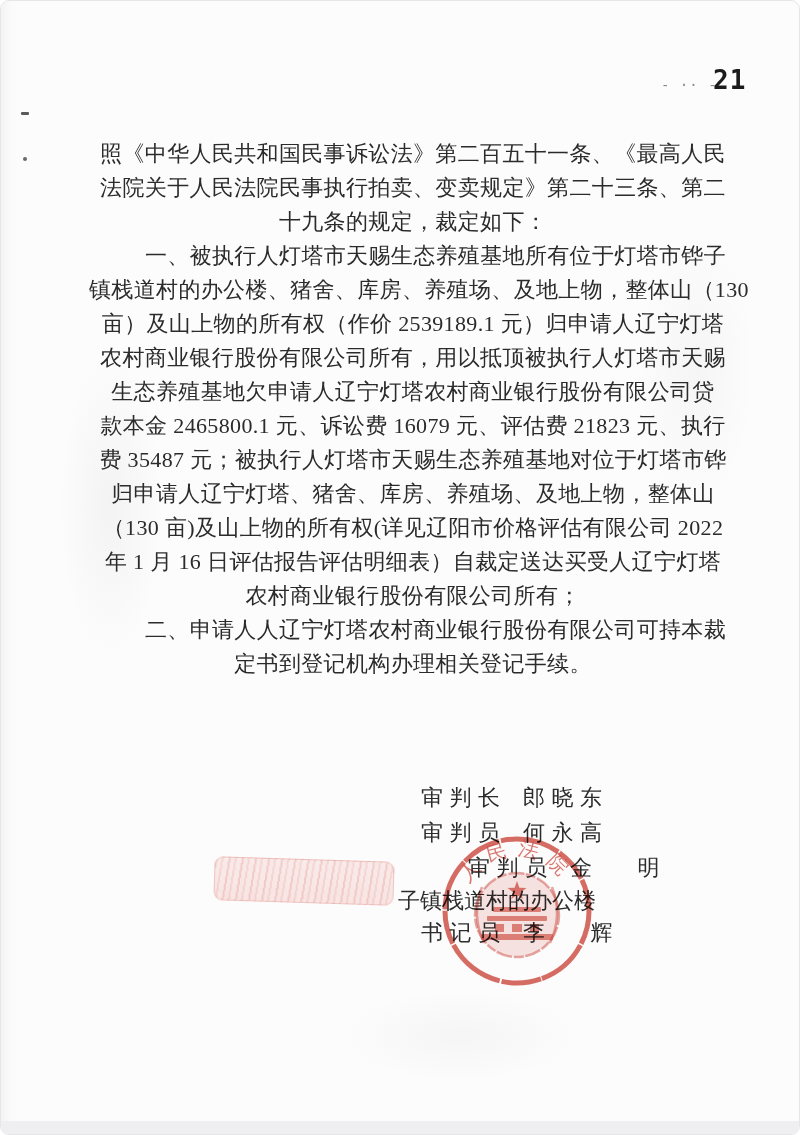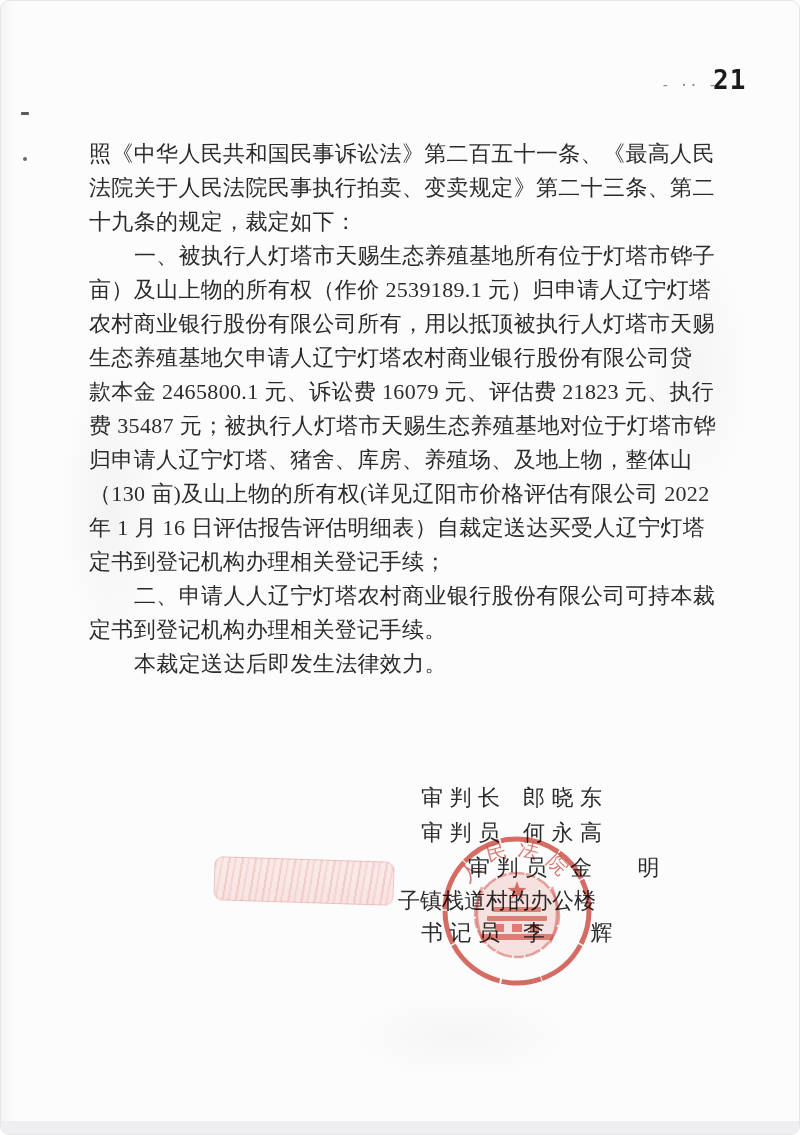--- a/index.html
+++ b/index.html
@@ -20,21 +20,21 @@
       background:radial-gradient(closest-side,rgba(200,198,200,.13),rgba(200,198,200,0) 70%);}
 
   .page-number{position:absolute;left:712px;top:64px;
       font-family:"DejaVu Sans Mono",monospace;font-weight:bold;font-size:26px;
       color:#1b1b1b;letter-spacing:1px;}
   .page-dashes{position:absolute;left:660px;top:76px;
       font-family:"DejaVu Sans Mono",monospace;font-size:14px;color:#8b8b8b;letter-spacing:1px;}
 
   .text-block{position:absolute;left:88px;top:136px;width:648px;
       font-size:22px;letter-spacing:0.35px;color:#2b2b2b;}
-  .l{height:34px;line-height:34px;white-space:nowrap;}
+  .l{height:34px;line-height:34px;white-space:nowrap;text-align:center;}
   .indent{text-indent:45px;}
 
   .sig{position:absolute;left:420px;height:30px;line-height:30px;
       font-size:22px;letter-spacing:0.5px;color:#2b2b2b;white-space:nowrap;}
   .sig1{top:782px;}
   .sig2{top:817px;}
   .sig3{top:852px;margin-left:47px;}
   .sig4{top:885px;left:397px;letter-spacing:0;}
   .sig5{top:917px;}
 
@@ -63,32 +63,32 @@
   <div class="speck2"></div>
 
   <div class="page-dashes">- ·· -</div>
   <div class="page-number">21</div>
 
   <div class="text-block">
     <div class="l">照《中华人民共和国民事诉讼法》第二百五十一条、《最高人民</div>
     <div class="l">法院关于人民法院民事执行拍卖、变卖规定》第二十三条、第二</div>
     <div class="l">十九条的规定，裁定如下：</div>
     <div class="l indent">一、被执行人灯塔市天赐生态养殖基地所有位于灯塔市铧子</div>
+    <div class="l">镇栈道村的办公楼、猪舍、库房、养殖场、及地上物，整体山（130</div>
     <div class="l">亩）及山上物的所有权（作价 2539189.1 元）归申请人辽宁灯塔</div>
     <div class="l">农村商业银行股份有限公司所有，用以抵顶被执行人灯塔市天赐</div>
     <div class="l">生态养殖基地欠申请人辽宁灯塔农村商业银行股份有限公司贷</div>
     <div class="l">款本金 2465800.1 元、诉讼费 16079 元、评估费 21823 元、执行</div>
     <div class="l">费 35487 元；被执行人灯塔市天赐生态养殖基地对位于灯塔市铧</div>
     <div class="l">归申请人辽宁灯塔、猪舍、库房、养殖场、及地上物，整体山</div>
     <div class="l">（130 亩)及山上物的所有权(详见辽阳市价格评估有限公司 2022</div>
     <div class="l">年 1 月 16 日评估报告评估明细表）自裁定送达买受人辽宁灯塔</div>
-    <div class="l">定书到登记机构办理相关登记手续；</div>
+    <div class="l">农村商业银行股份有限公司所有；</div>
     <div class="l indent">二、申请人人辽宁灯塔农村商业银行股份有限公司可持本裁</div>
     <div class="l">定书到登记机构办理相关登记手续。</div>
-    <div class="l indent">本裁定送达后即发生法律效力。</div>
   </div>
 
   <div class="sig sig1">审 判 长　郎 晓 东</div>
   <div class="sig sig2">审 判 员　何 永 高</div>
   <div class="sig sig3">审 判 员　金　　明</div>
   <div class="sig sig4">子镇栈道村的办公楼</div>
   <div class="sig sig5">书 记 员　李　　辉</div>
 
   <div class="faded-stamp"></div>
 

